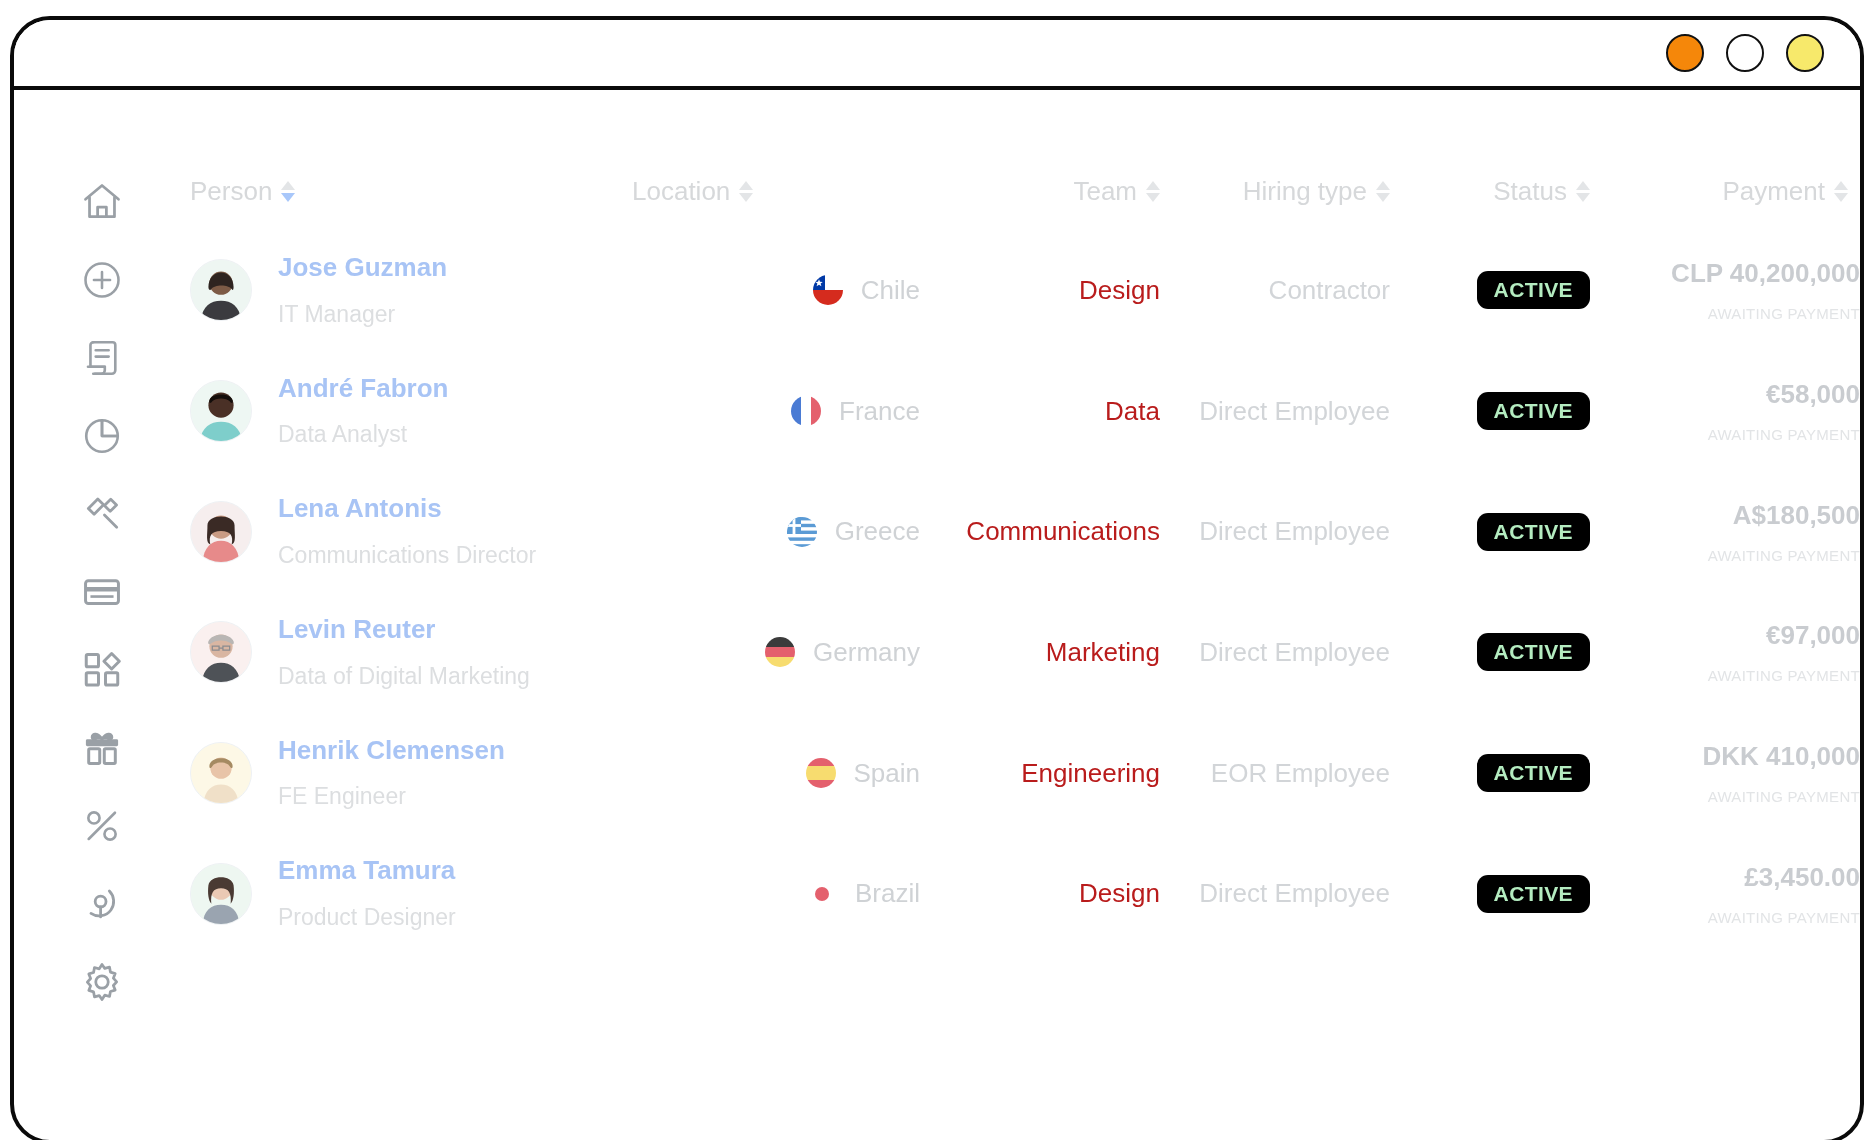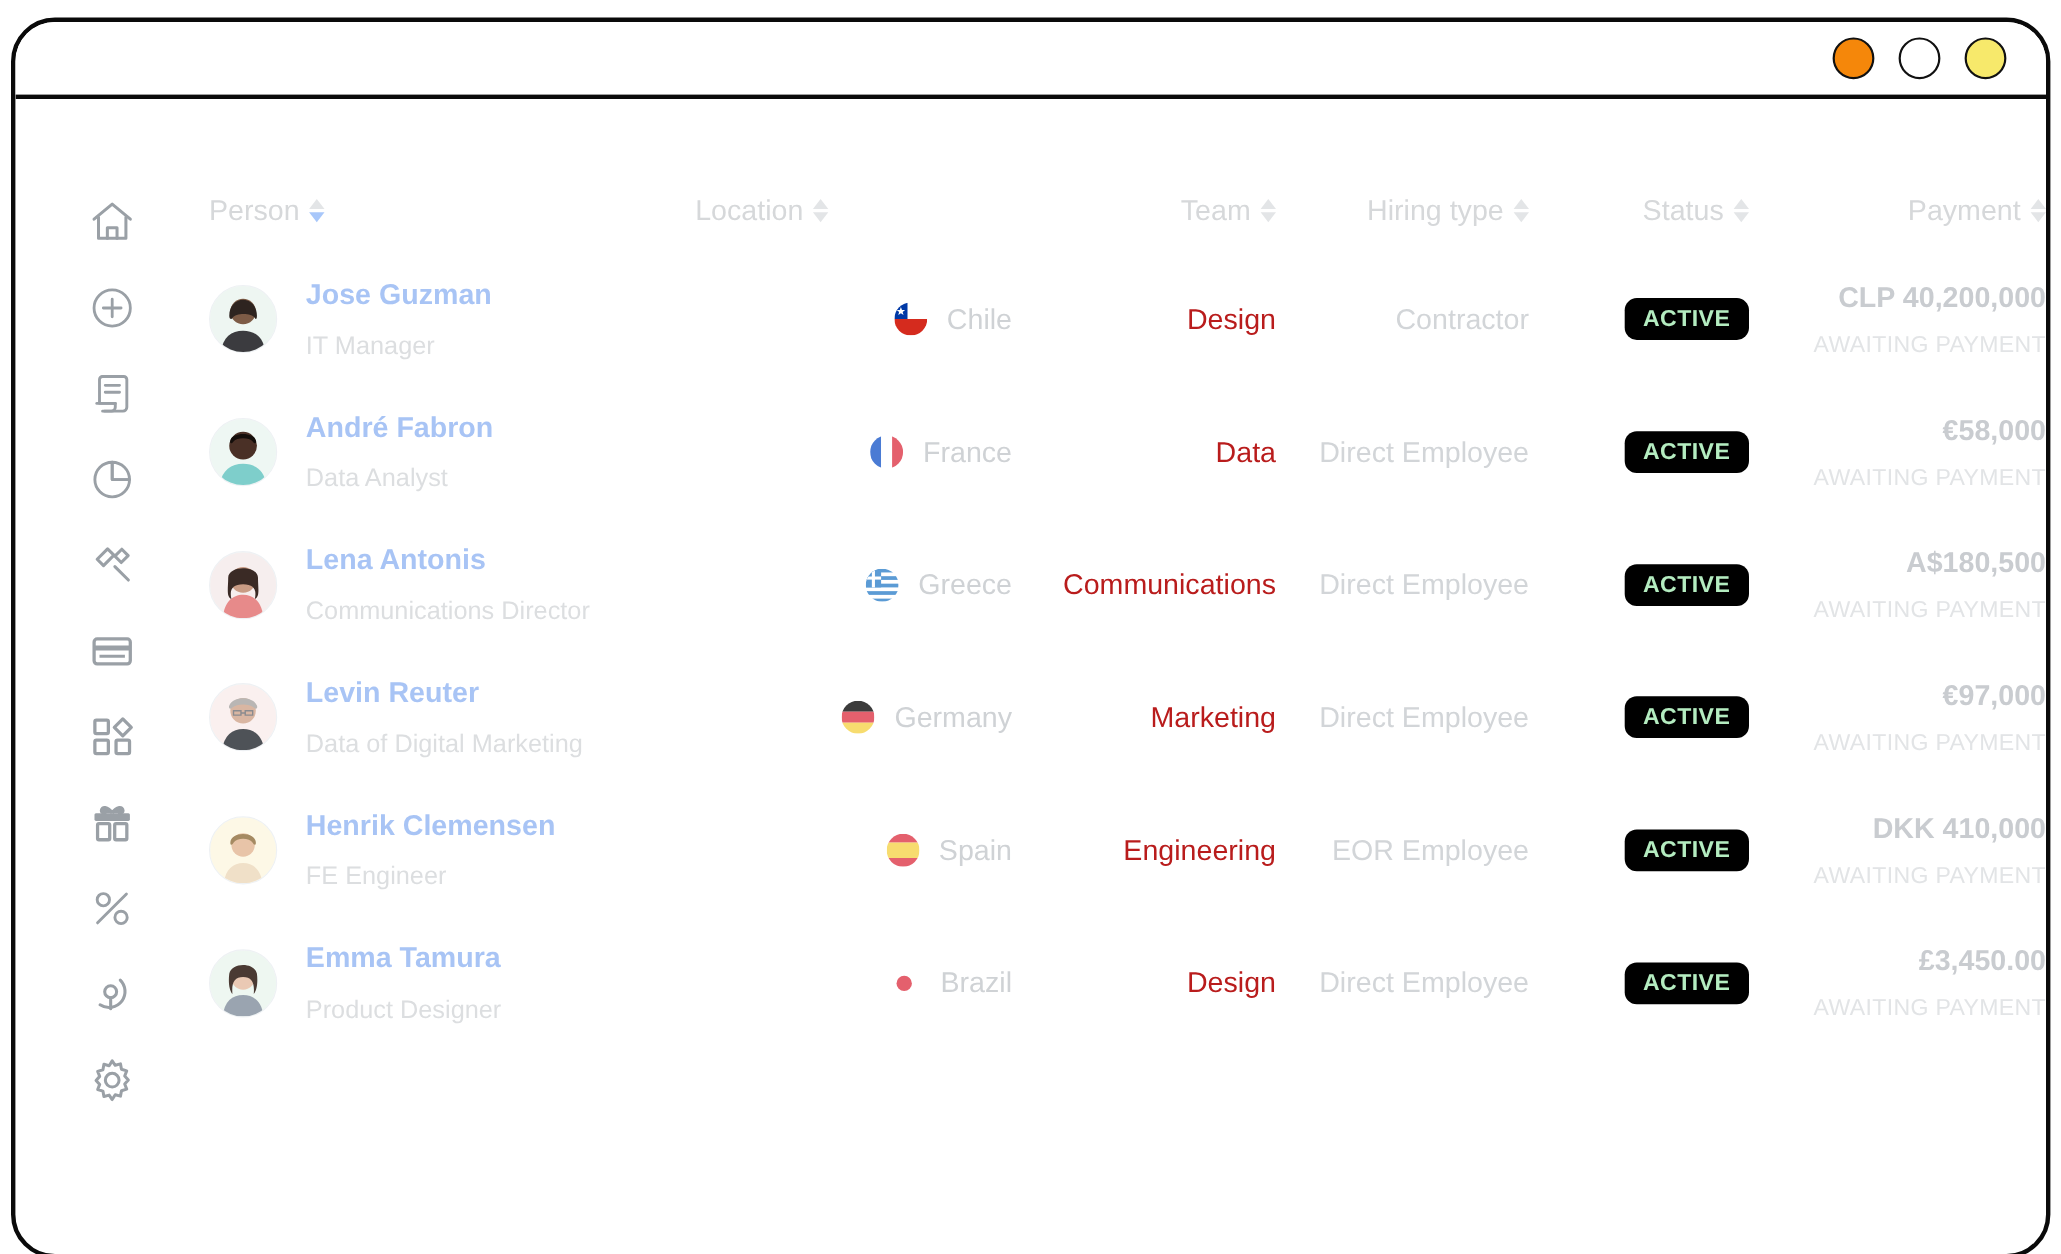--- a/index.html
+++ b/index.html
@@ -66,21 +66,21 @@
   col.c-location { width: 300px; }
   col.c-team { width: 240px; }
   col.c-hiring { width: 230px; }
   col.c-status { width: 200px; }
   col.c-payment { width: 270px; }
   col.c-menu { width: 90px; }
 
   th.h-person, td.c-person { text-align: left; }
   th.h-location { text-align: left; padding-left: 12px; }
   th.h-team, th.h-hiring, th.h-status, th.h-payment { text-align: right; }
-  th.h-payment { }
+  th.h-payment { padding-right: 12px; }
 
   td { padding: 0 0 42px 0; vertical-align: middle; }
 
   
   .person { display: flex; align-items: center; gap: 26px; }
   .avatar {
     width: 62px; height: 62px; flex: 0 0 62px;
     border-radius: 50%; overflow: hidden;
     border: 1px solid #eef1f4;
     background: #f3f7f5;
@@ -104,21 +104,21 @@
     display: inline-block;
     font-size: 21px; font-weight: 700; letter-spacing: 0.4px;
     color: #b4ecc0;
     background: #000000;
     border-radius: 11px;
     padding: 7px 17px;
   }
 
   .pay { text-align: right; }
   .pay-amt { font-size: 26px; font-weight: 700; color: #c9ccd0; white-space: nowrap; }
-  .pay-sub { font-size: 21px; color: #e2e4e6; letter-spacing: 0.3px; margin-top: 16px; white-space: nowrap; }
+  .pay-sub { font-size: 15px; color: #e2e4e6; letter-spacing: 0.3px; margin-top: 16px; white-space: nowrap; }
 
   .kebab { display: flex; flex-direction: column; align-items: center; gap: 7px; cursor: pointer; }
 </style>
 </head>
 <body>
 
 <div class="window-frame">
 
   <div class="titlebar">
     <div class="lights">

